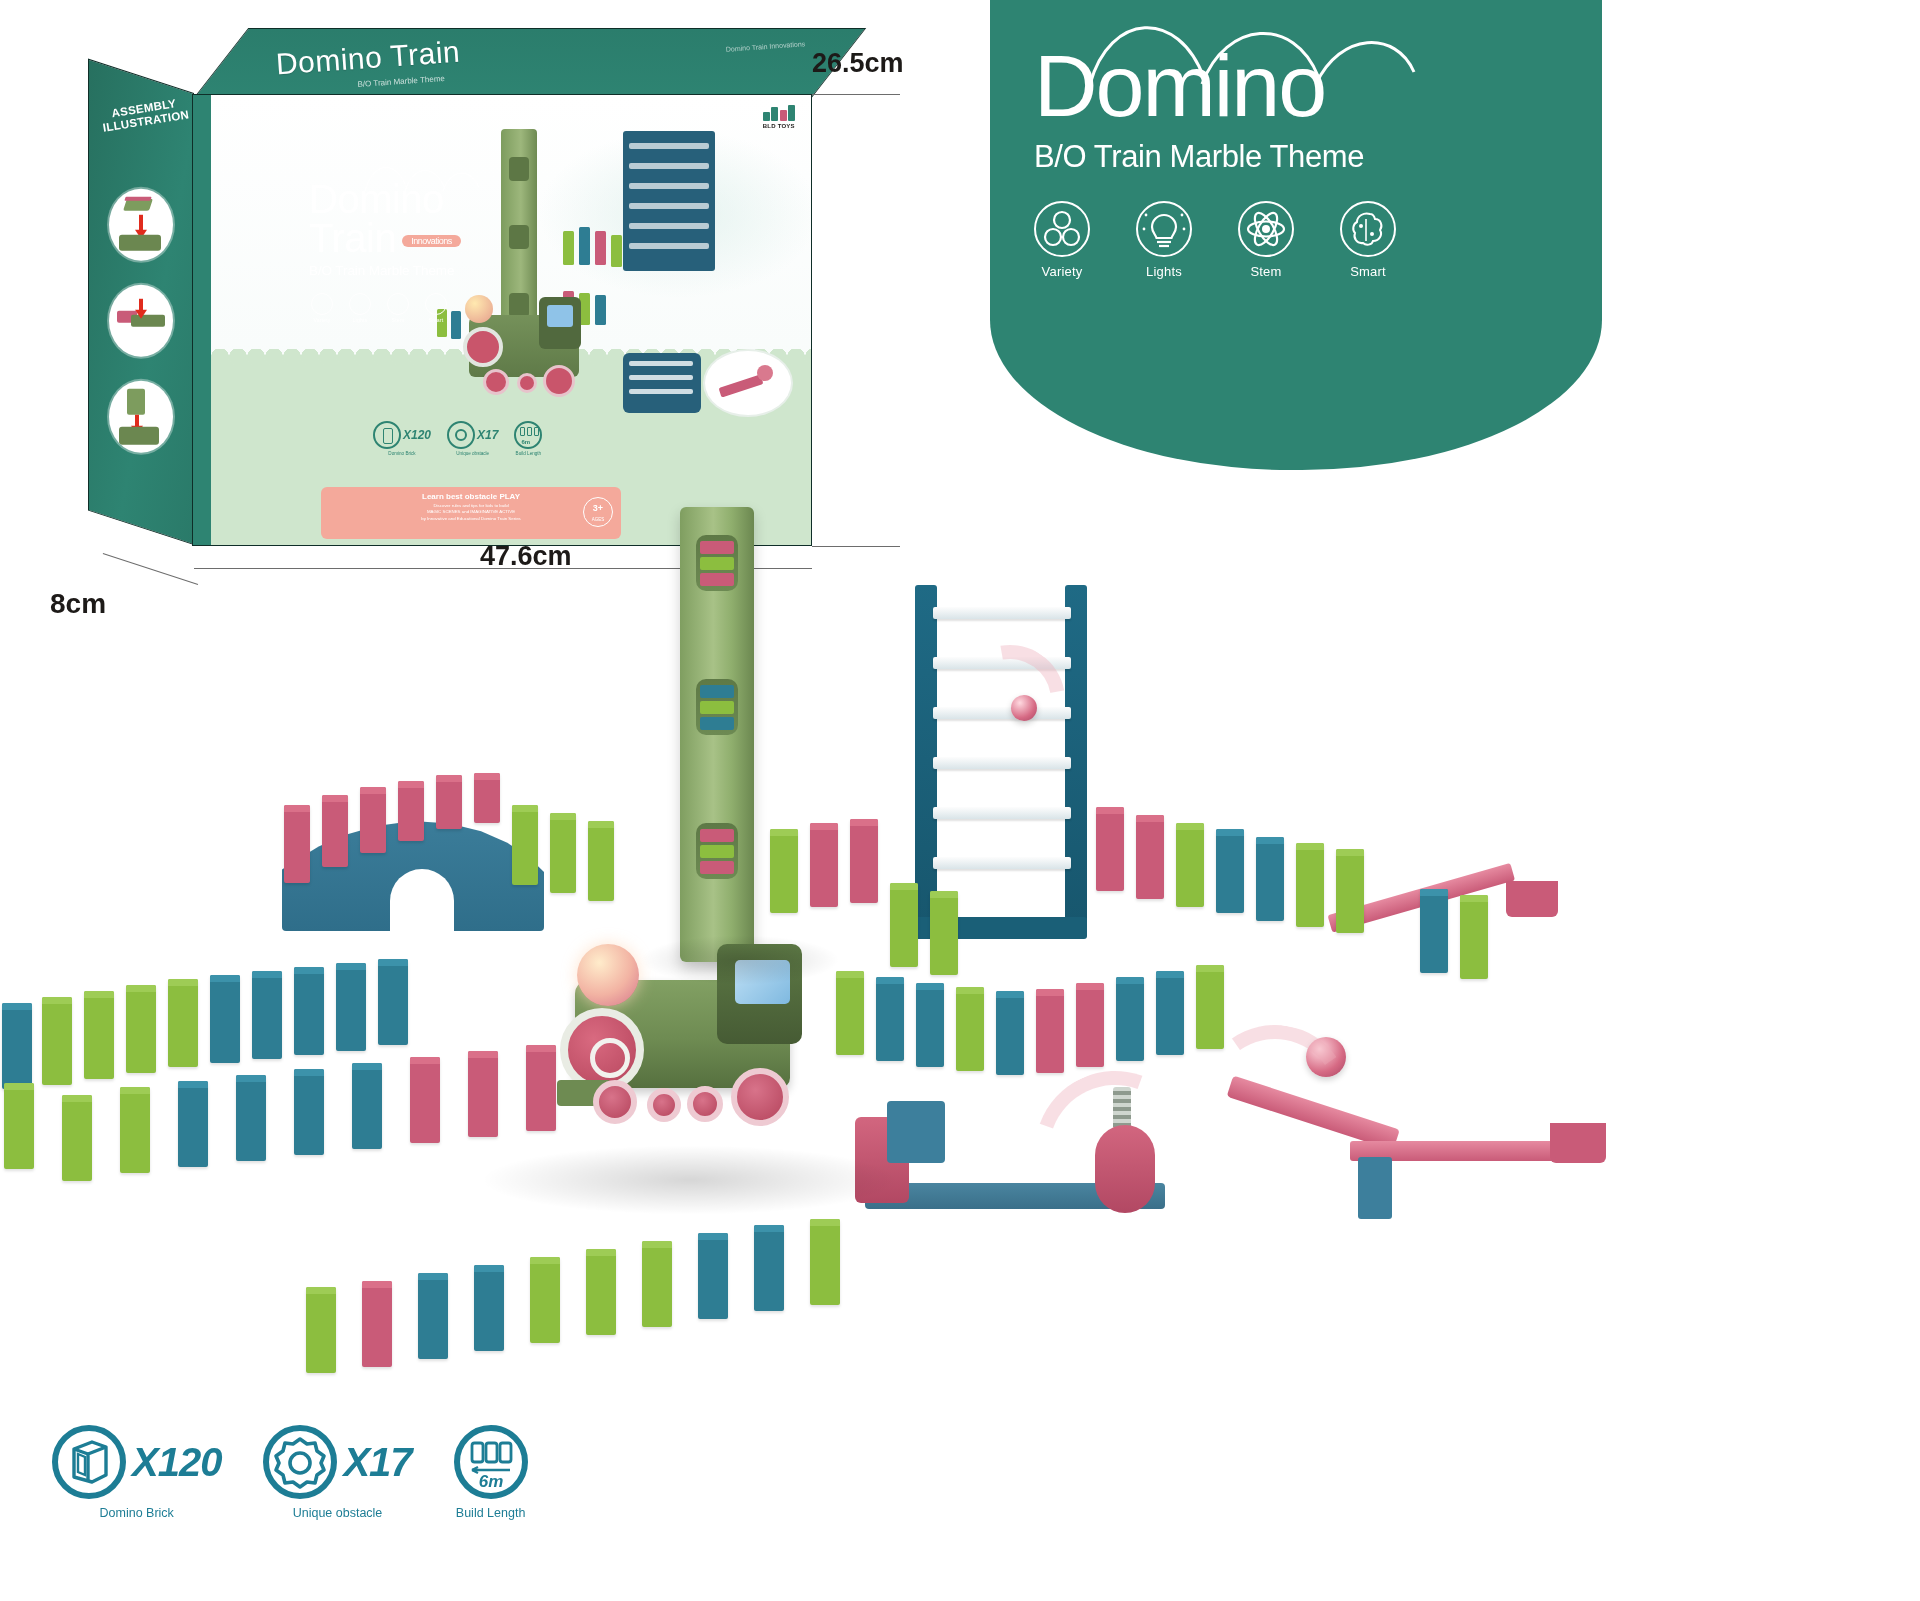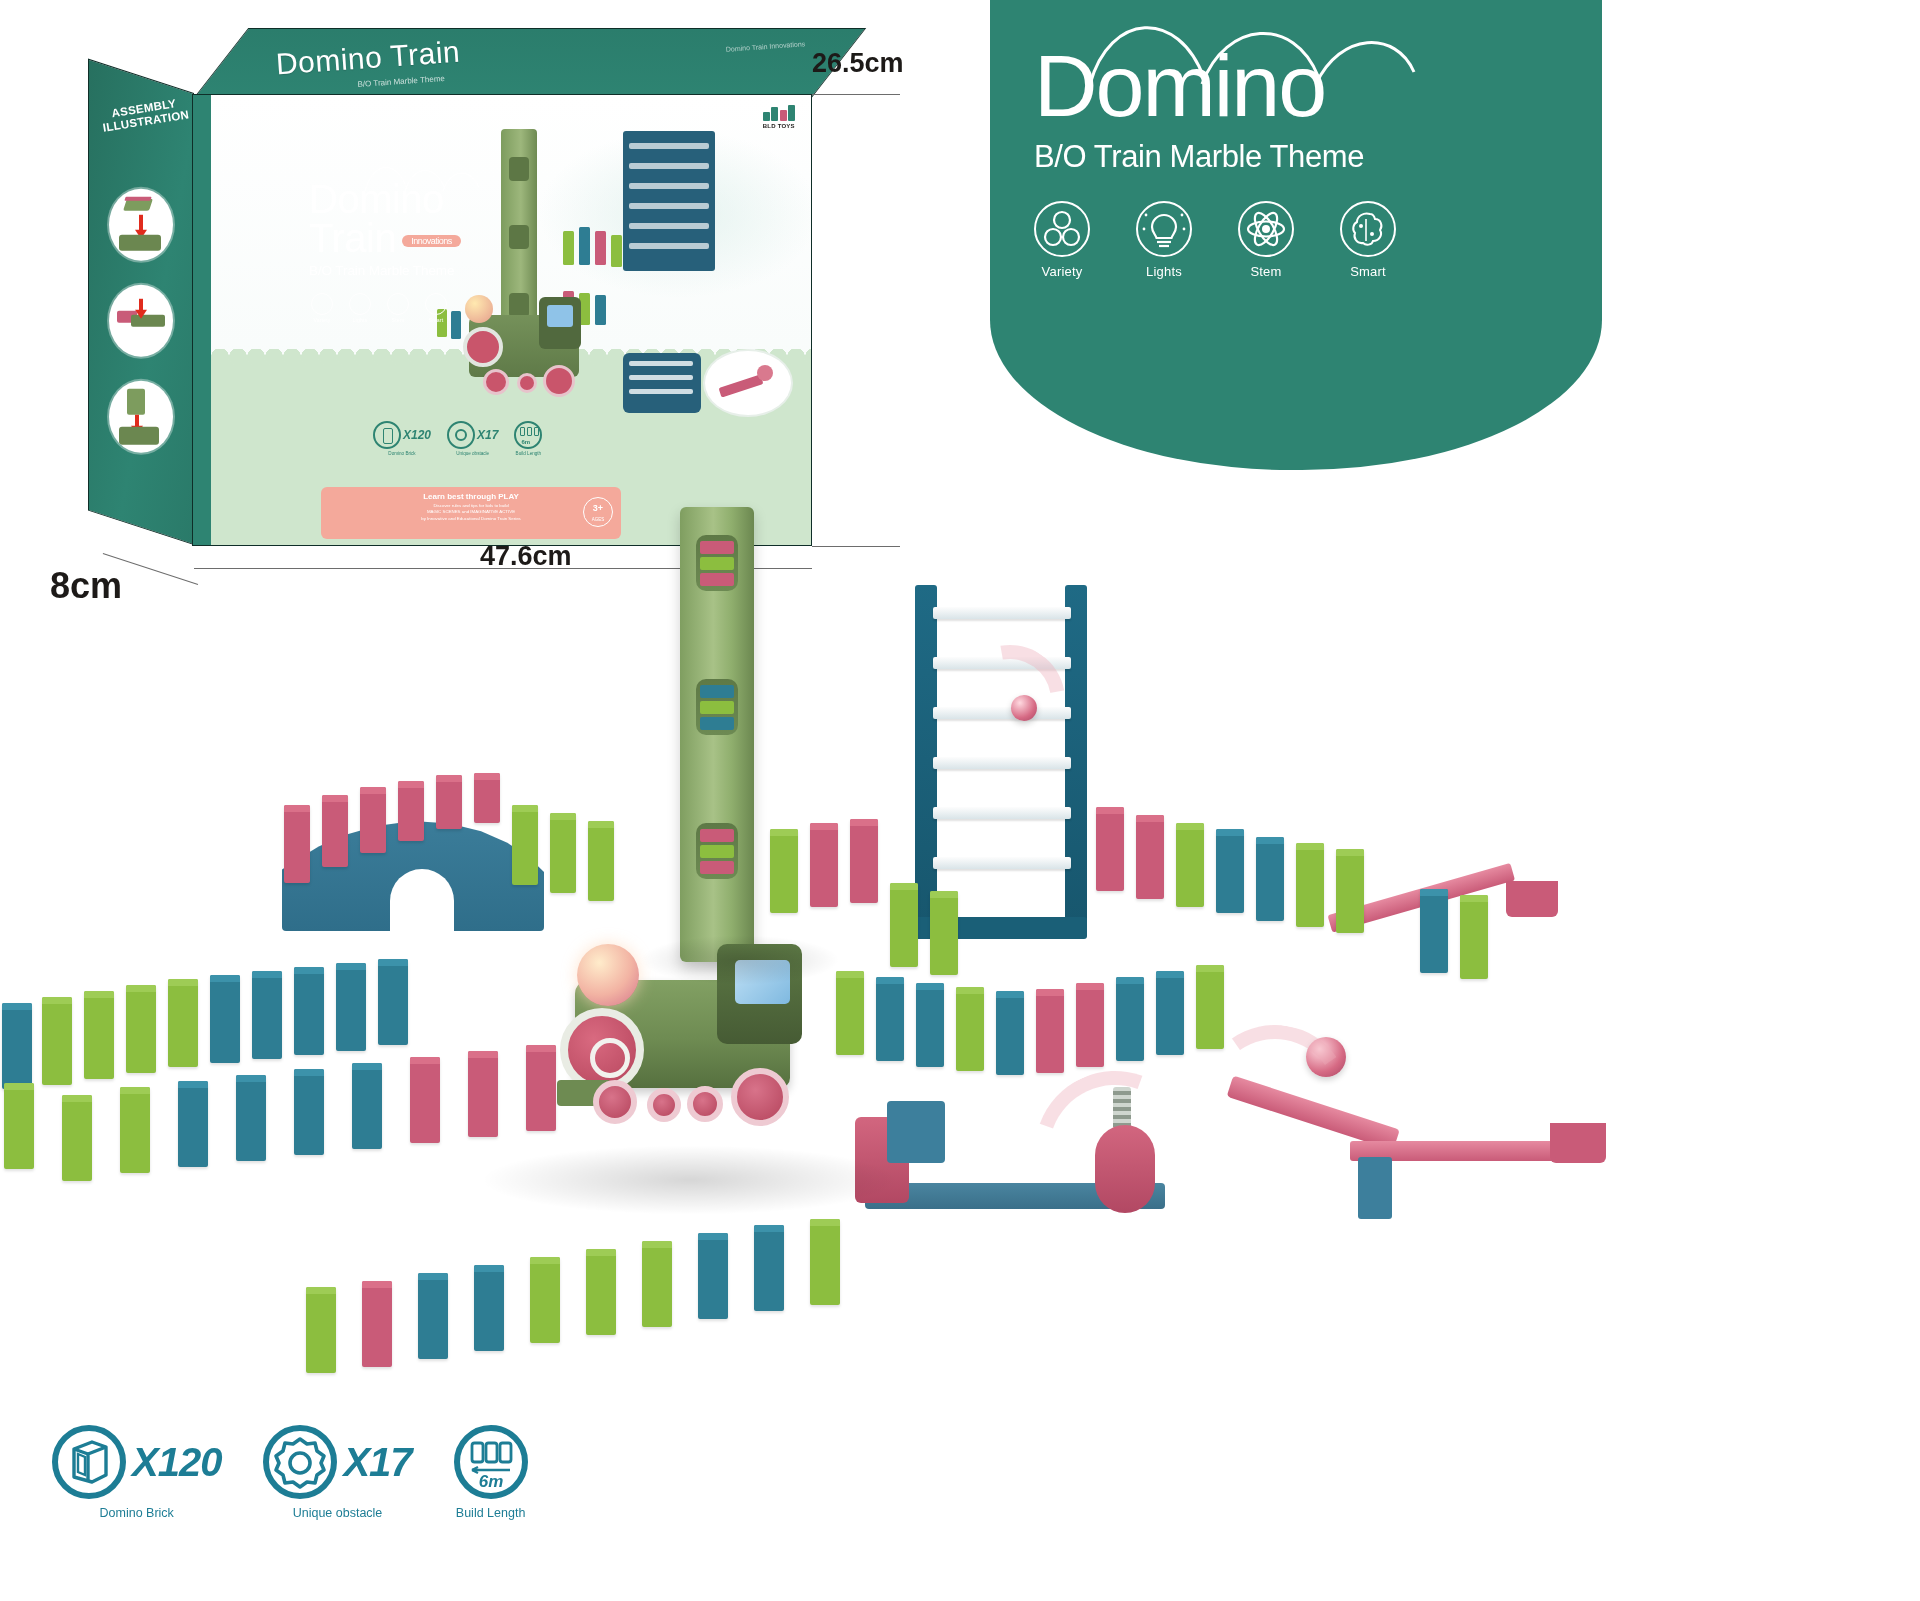--- a/index.html
+++ b/index.html
@@ -176,21 +176,21 @@
   .r-sub { font-size:31px; font-weight:400; margin-top:12px; letter-spacing:-.4px;}
   .r-icons { display:flex; gap:46px; margin-top:26px; }
   .r-icon { text-align:center; }
   .r-icon .ring { width:56px; height:56px; border:2.2px solid #fff; border-radius:50%; position:relative; margin:0 auto;}
   .r-icon .nm { font-size:13px; margin-top:7px; letter-spacing:.2px;}
 
   
   .dim { position:absolute; color:#1d1a18; font-weight:700; }
   #dim-height { left:812px; top:48px; font-size:27px; }
   #dim-width  { left:480px; top:541px; font-size:27px; }
-  #dim-depth  { left:50px;  top:565px; font-size:36px; }
+  #dim-depth  { left:50px;  top:588px; font-size:28px; }
   .dim-line { position:absolute; background:#6d6d6d; height:1px; }
 
   
   #bottom-specs { position:absolute; left:52px; top:1425px; display:flex; align-items:flex-start; gap:42px; }
   .bs { display:flex; align-items:center; gap:6px; }
   .bs-col { text-align:center; }
   .bs-circ { width:74px; height:74px; border-radius:50%; border:6px solid #1d7d95; position:relative; }
   .bs-mult { font-size:40px; font-weight:800; font-style:italic; color:#1d7d95; letter-spacing:-1px; }
   .bs-cap { font-size:12.5px; color:#1d7d95; margin-top:7px; }
 
@@ -424,21 +424,21 @@
               <div style="position:absolute;left:11px;top:4px;width:5px;height:9px;border:1.2px solid #2e8472;border-radius:1px"></div>
               <div style="position:absolute;left:18px;top:4px;width:5px;height:9px;border:1.2px solid #2e8472;border-radius:1px"></div>
               <div style="position:absolute;left:5px;top:16px;font-size:6px;color:#2e8472;font-weight:700">6m</div>
             </div>
           </div>
           <div class="bf-spec-cap">Build Length</div>
         </div>
       </div>
 
       <div class="bf-pink">
-        <div class="hd">Learn best through PLAY</div>
+        <div class="hd">Learn best obstacle PLAY</div>
         <div class="bd">Discover rules and tips for kids to build<br>MAGIC SCENES and IMAGINATIVE ACTIVE<br>by Innovative and Educational Domino Train Series</div>
         <div class="bf-ages">
           <span>3+</span>
           <small>AGES</small>
         </div>
       </div>
     </div>
 
     <div class="dim-line" style="left:724px;top:66px;width:88px;"></div>
     <div class="dim-line" style="left:724px;top:518px;width:88px;"></div>

